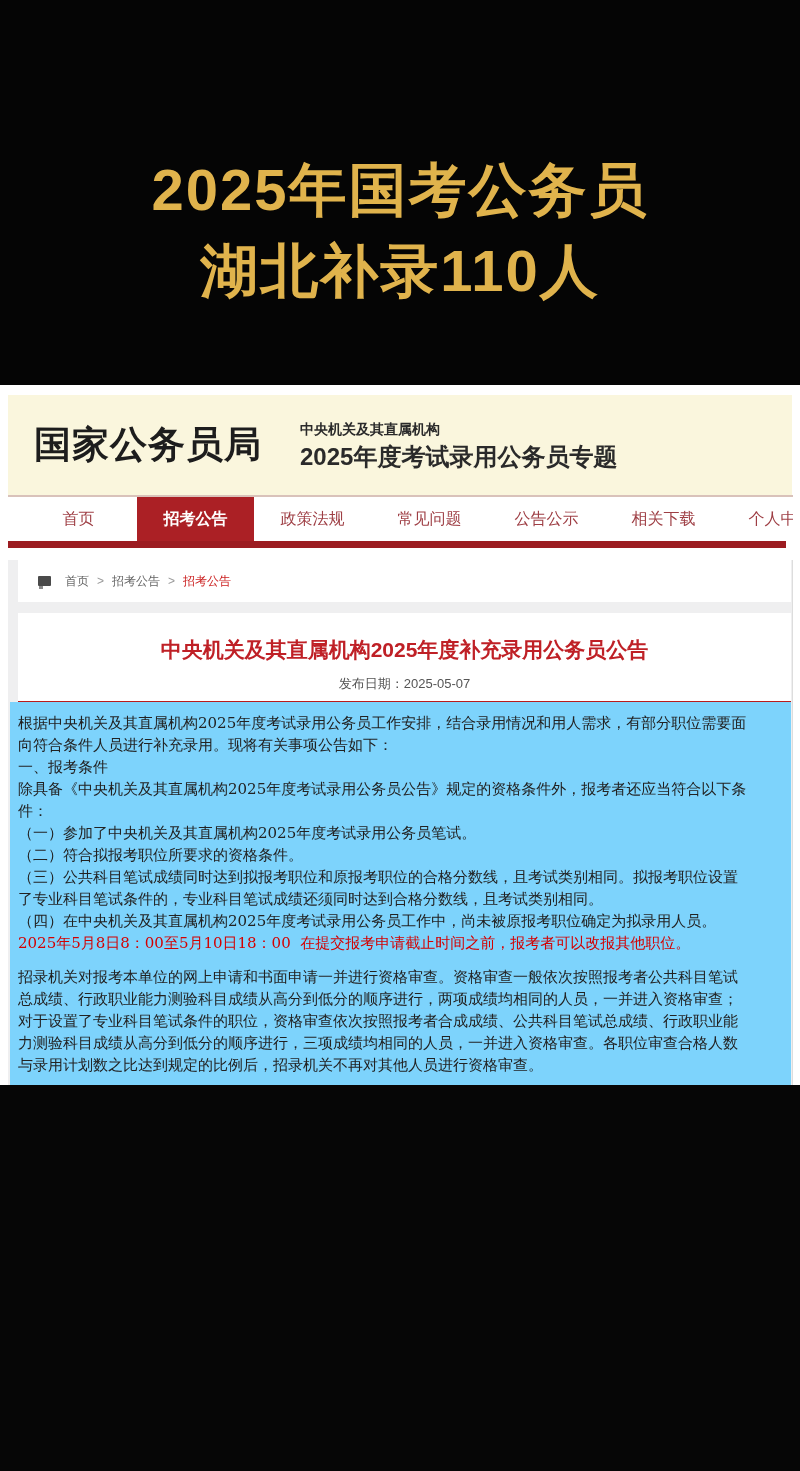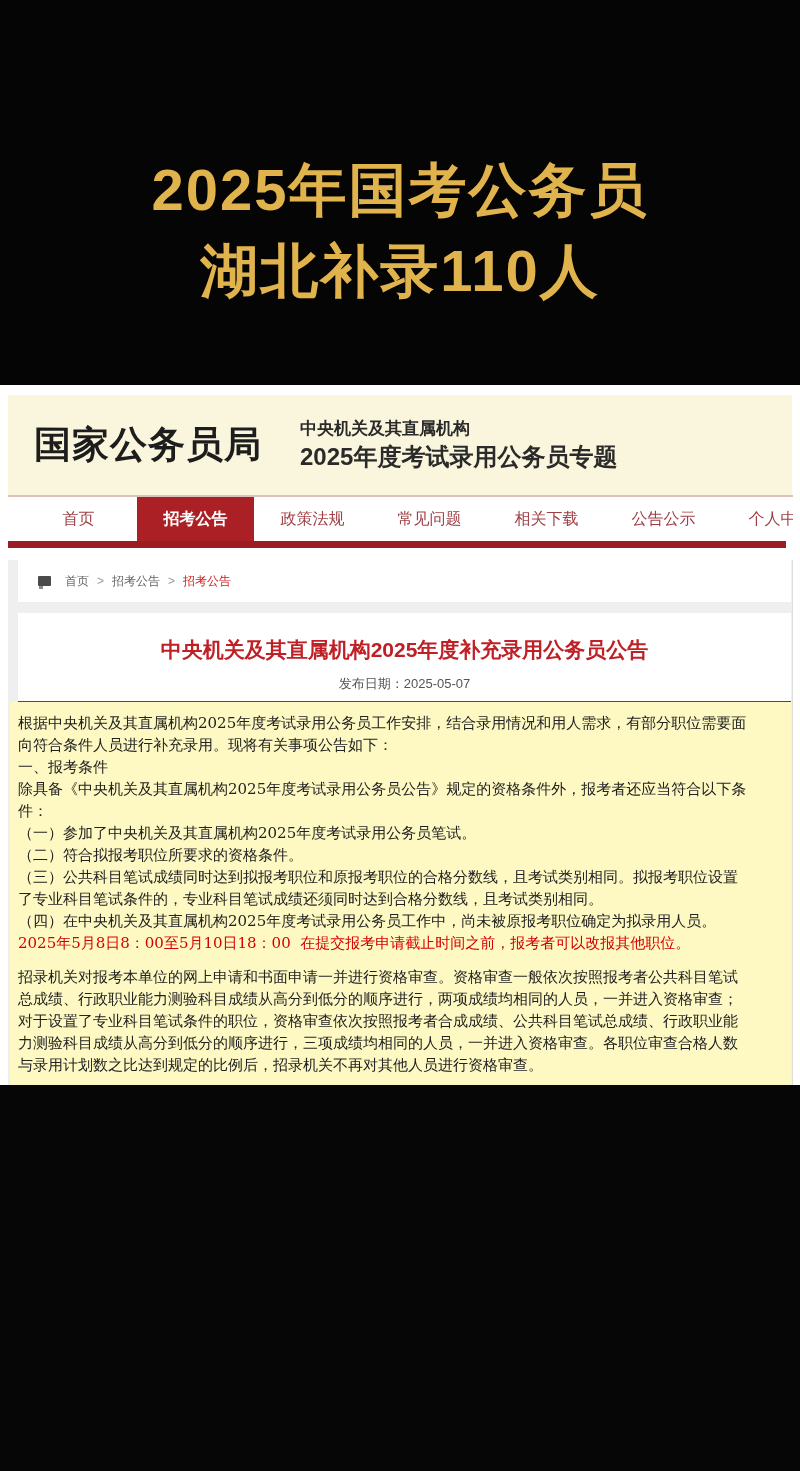--- a/index.html
+++ b/index.html
@@ -17,21 +17,21 @@
   .overlay-line.l2{top:233px;}
   
   .site-card{position:absolute;top:385px;left:0;width:800px;height:700px;
     background:#ffffff;overflow:hidden;}
   .card-pad{padding-top:10px;}
   
   .site-header{margin:0 8px;height:100px;background:#faf6dd;
     display:flex;align-items:center;padding-left:26px;box-sizing:border-box;}
   .agency-name{font-size:37px;font-weight:700;color:#1d1d1d;letter-spacing:1px;}
   .header-sub{margin-left:38px;color:#2a2a2a;}
-  .header-sub .s1{font-size:17px;font-weight:700;line-height:24px;}
+  .header-sub .s1{font-size:14px;font-weight:700;line-height:24px;}
   .header-sub .s2{font-size:24px;font-weight:700;line-height:32px;}
   
   .nav-wrap{margin:0 7px 0 8px;overflow:hidden;border-top:2px solid #d9c2ba;background:#fff;}
   .nav-row{display:flex;width:830px;padding-left:12px;height:44px;}
   .nav-item{width:117px;flex:0 0 117px;text-align:center;line-height:44px;
     font-size:16px;color:#9e3e44;cursor:pointer;}
   .nav-item.active{background:#ab2025;color:#ffffff;font-weight:700;}
   .nav-underline{height:7px;background:#9c1c21;margin:0 14px 0 8px;}
   
   .content-region{margin:0 7px 0 8px;background:#efeff0;height:551px;
@@ -45,21 +45,21 @@
   .bc-sep{margin:0 8px;color:#999;}
   .bc-link{color:#666;cursor:pointer;}
   .bc-current{color:#cc2222;cursor:pointer;}
   
   .article-panel{margin:11px 1px 0 10px;background:#ffffff;height:89px;
     text-align:center;box-sizing:border-box;padding-top:24px;
     border-bottom:1px solid #b91c1c;}
   .article-title{font-size:21px;font-weight:700;color:#bf2026;line-height:26px;}
   .article-date{margin-top:12px;font-size:13px;color:#555;}
   
-  .article-body{background:#fef9c3;margin:0 1px 0 2px;height:397px;
+  .article-body{background:#7dd3fc;margin:0 1px 0 2px;height:397px;
     box-sizing:border-box;padding:10px 40px 0 8px;
     font-family:"DejaVu Serif", serif;
     font-size:15px;line-height:22px;color:#222;}
   .para{margin:0;white-space:pre-wrap;}
   .para.red{color:#d40000;}
   .para.spacer{height:12px;}
 </style>
 </head>
 <body>
 
@@ -78,22 +78,22 @@
         <div class="s2">2025年度考试录用公务员专题</div>
       </div>
     </div>
 
     <div class="nav-wrap">
       <div class="nav-row">
         <div class="nav-item">首页</div>
         <div class="nav-item active">招考公告</div>
         <div class="nav-item">政策法规</div>
         <div class="nav-item">常见问题</div>
+        <div class="nav-item">公告公示</div>
         <div class="nav-item">相关下载</div>
-        <div class="nav-item">公告公示</div>
         <div class="nav-item">个人中心</div>
       </div>
     </div>
     <div class="nav-underline"></div>
 
     <div class="content-region">
 
       <div class="breadcrumb-bar">
         <span class="bc-icon"></span>
         <span class="bc-link">首页</span>

